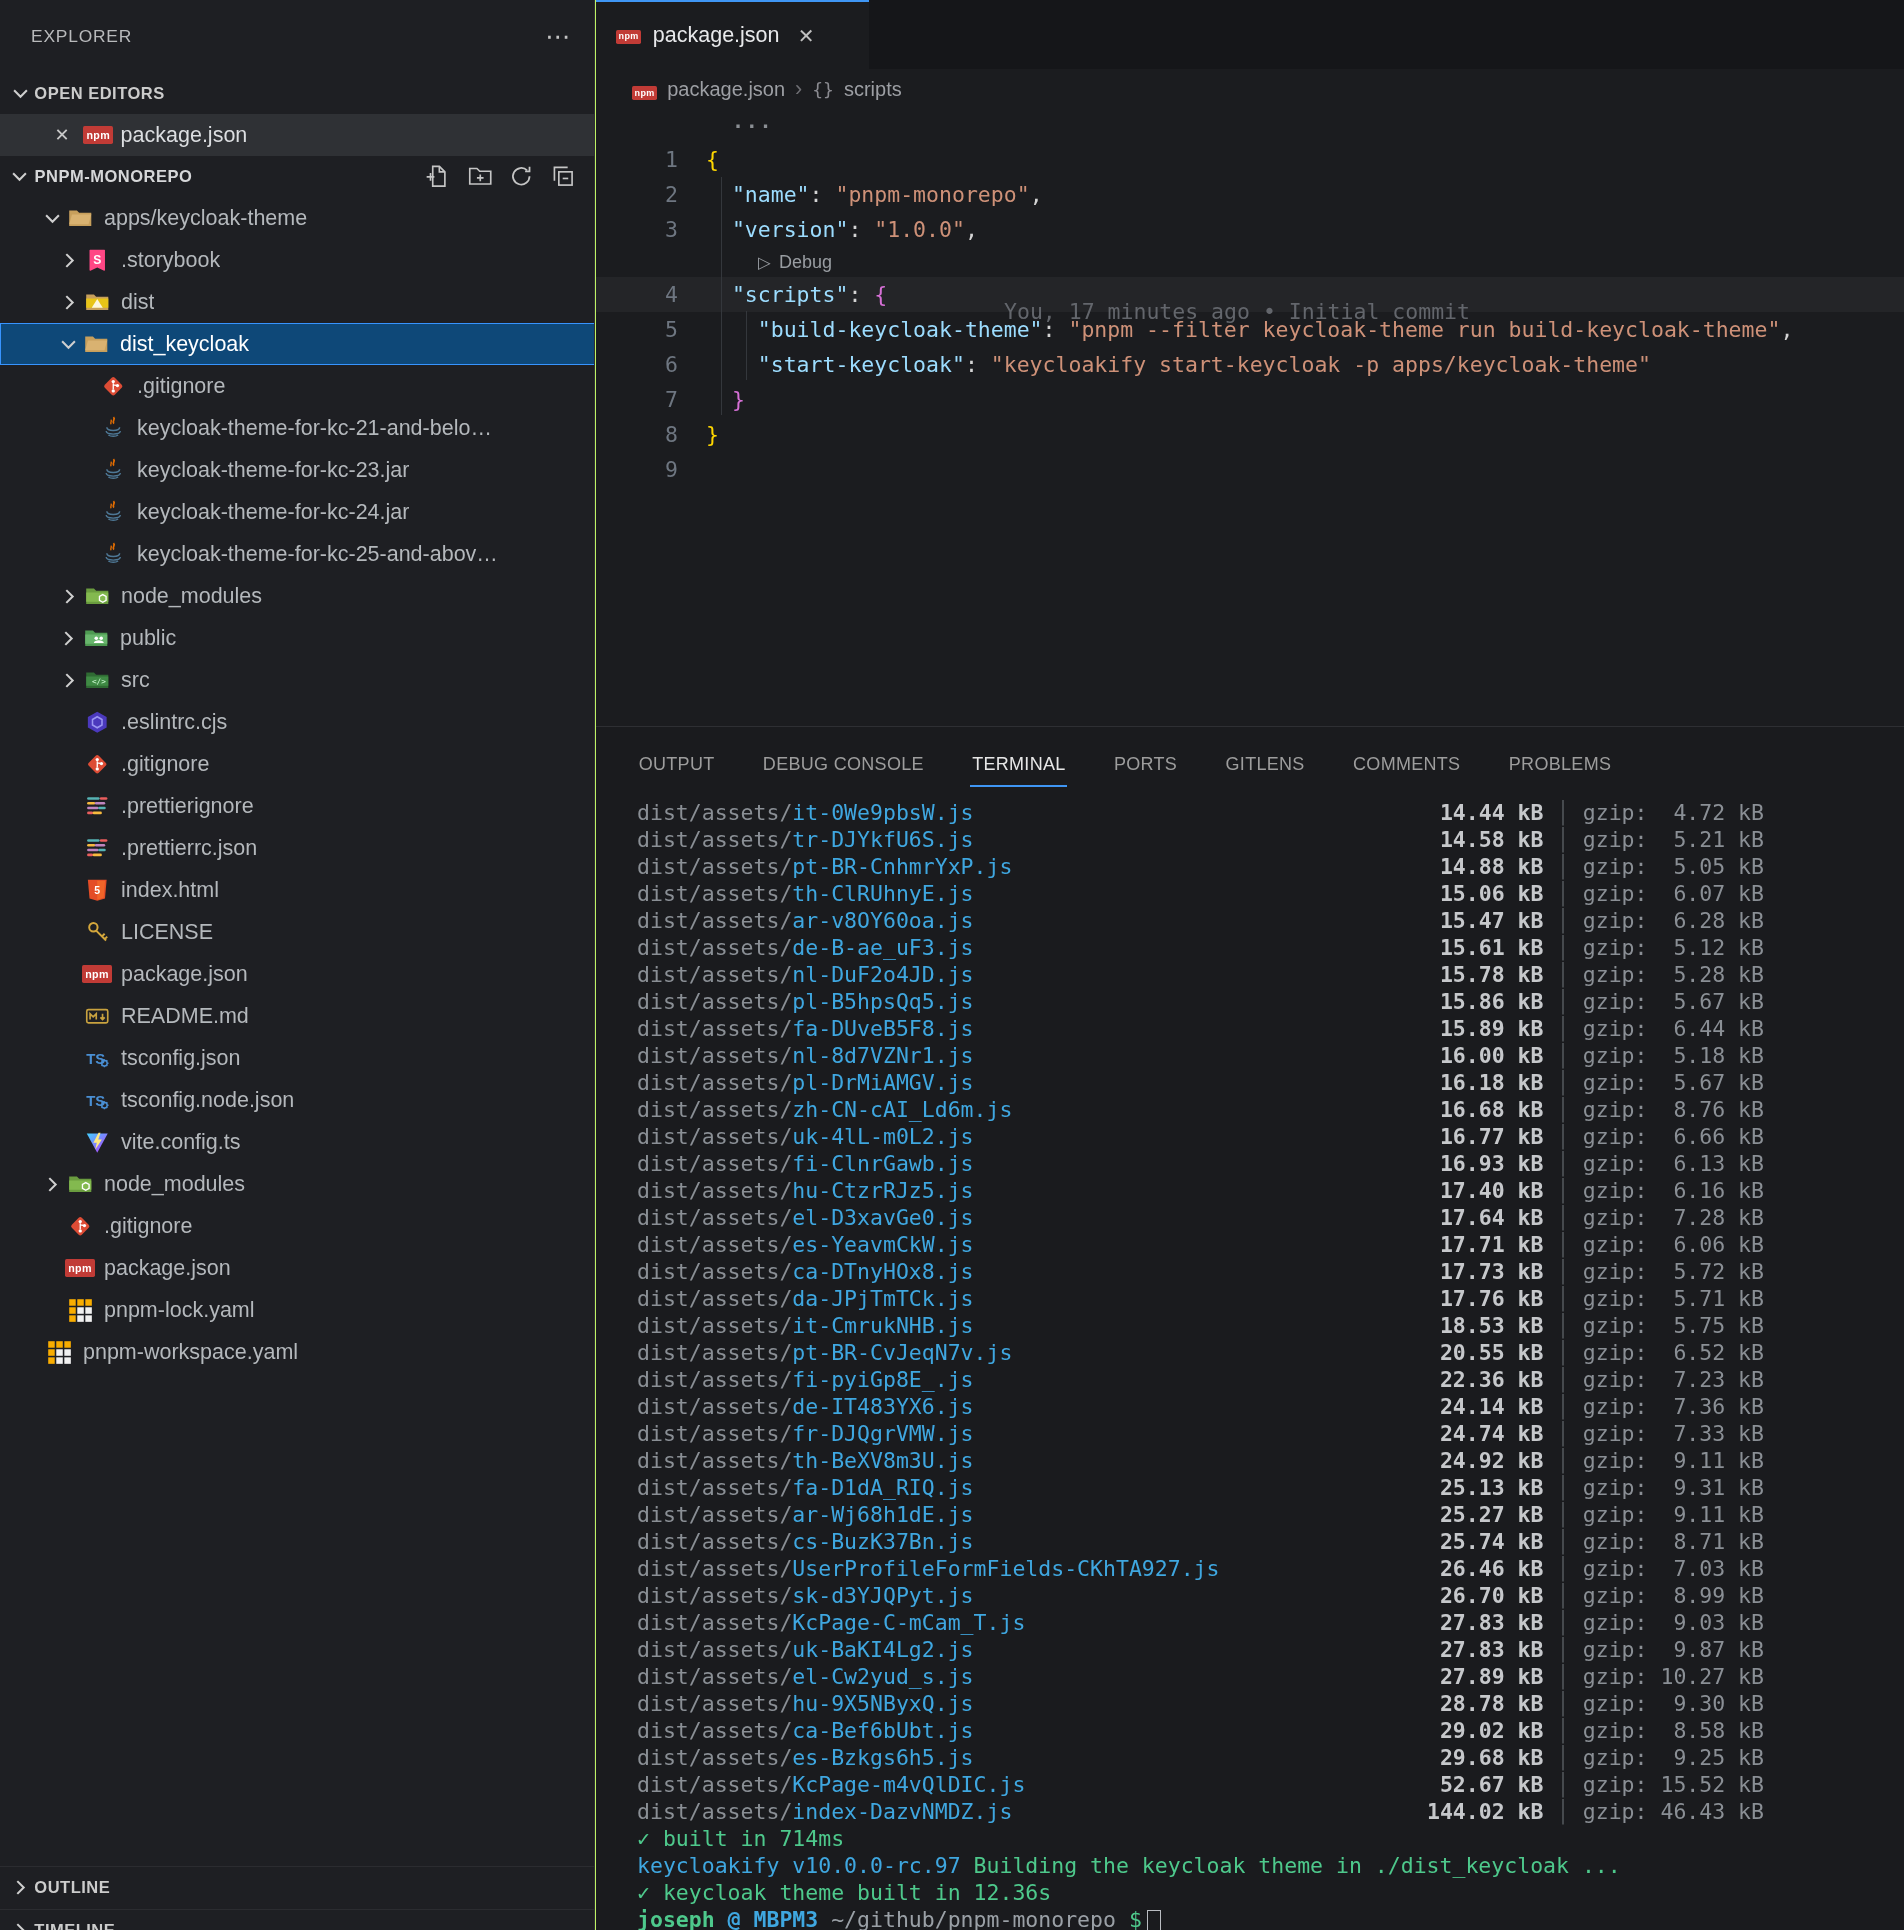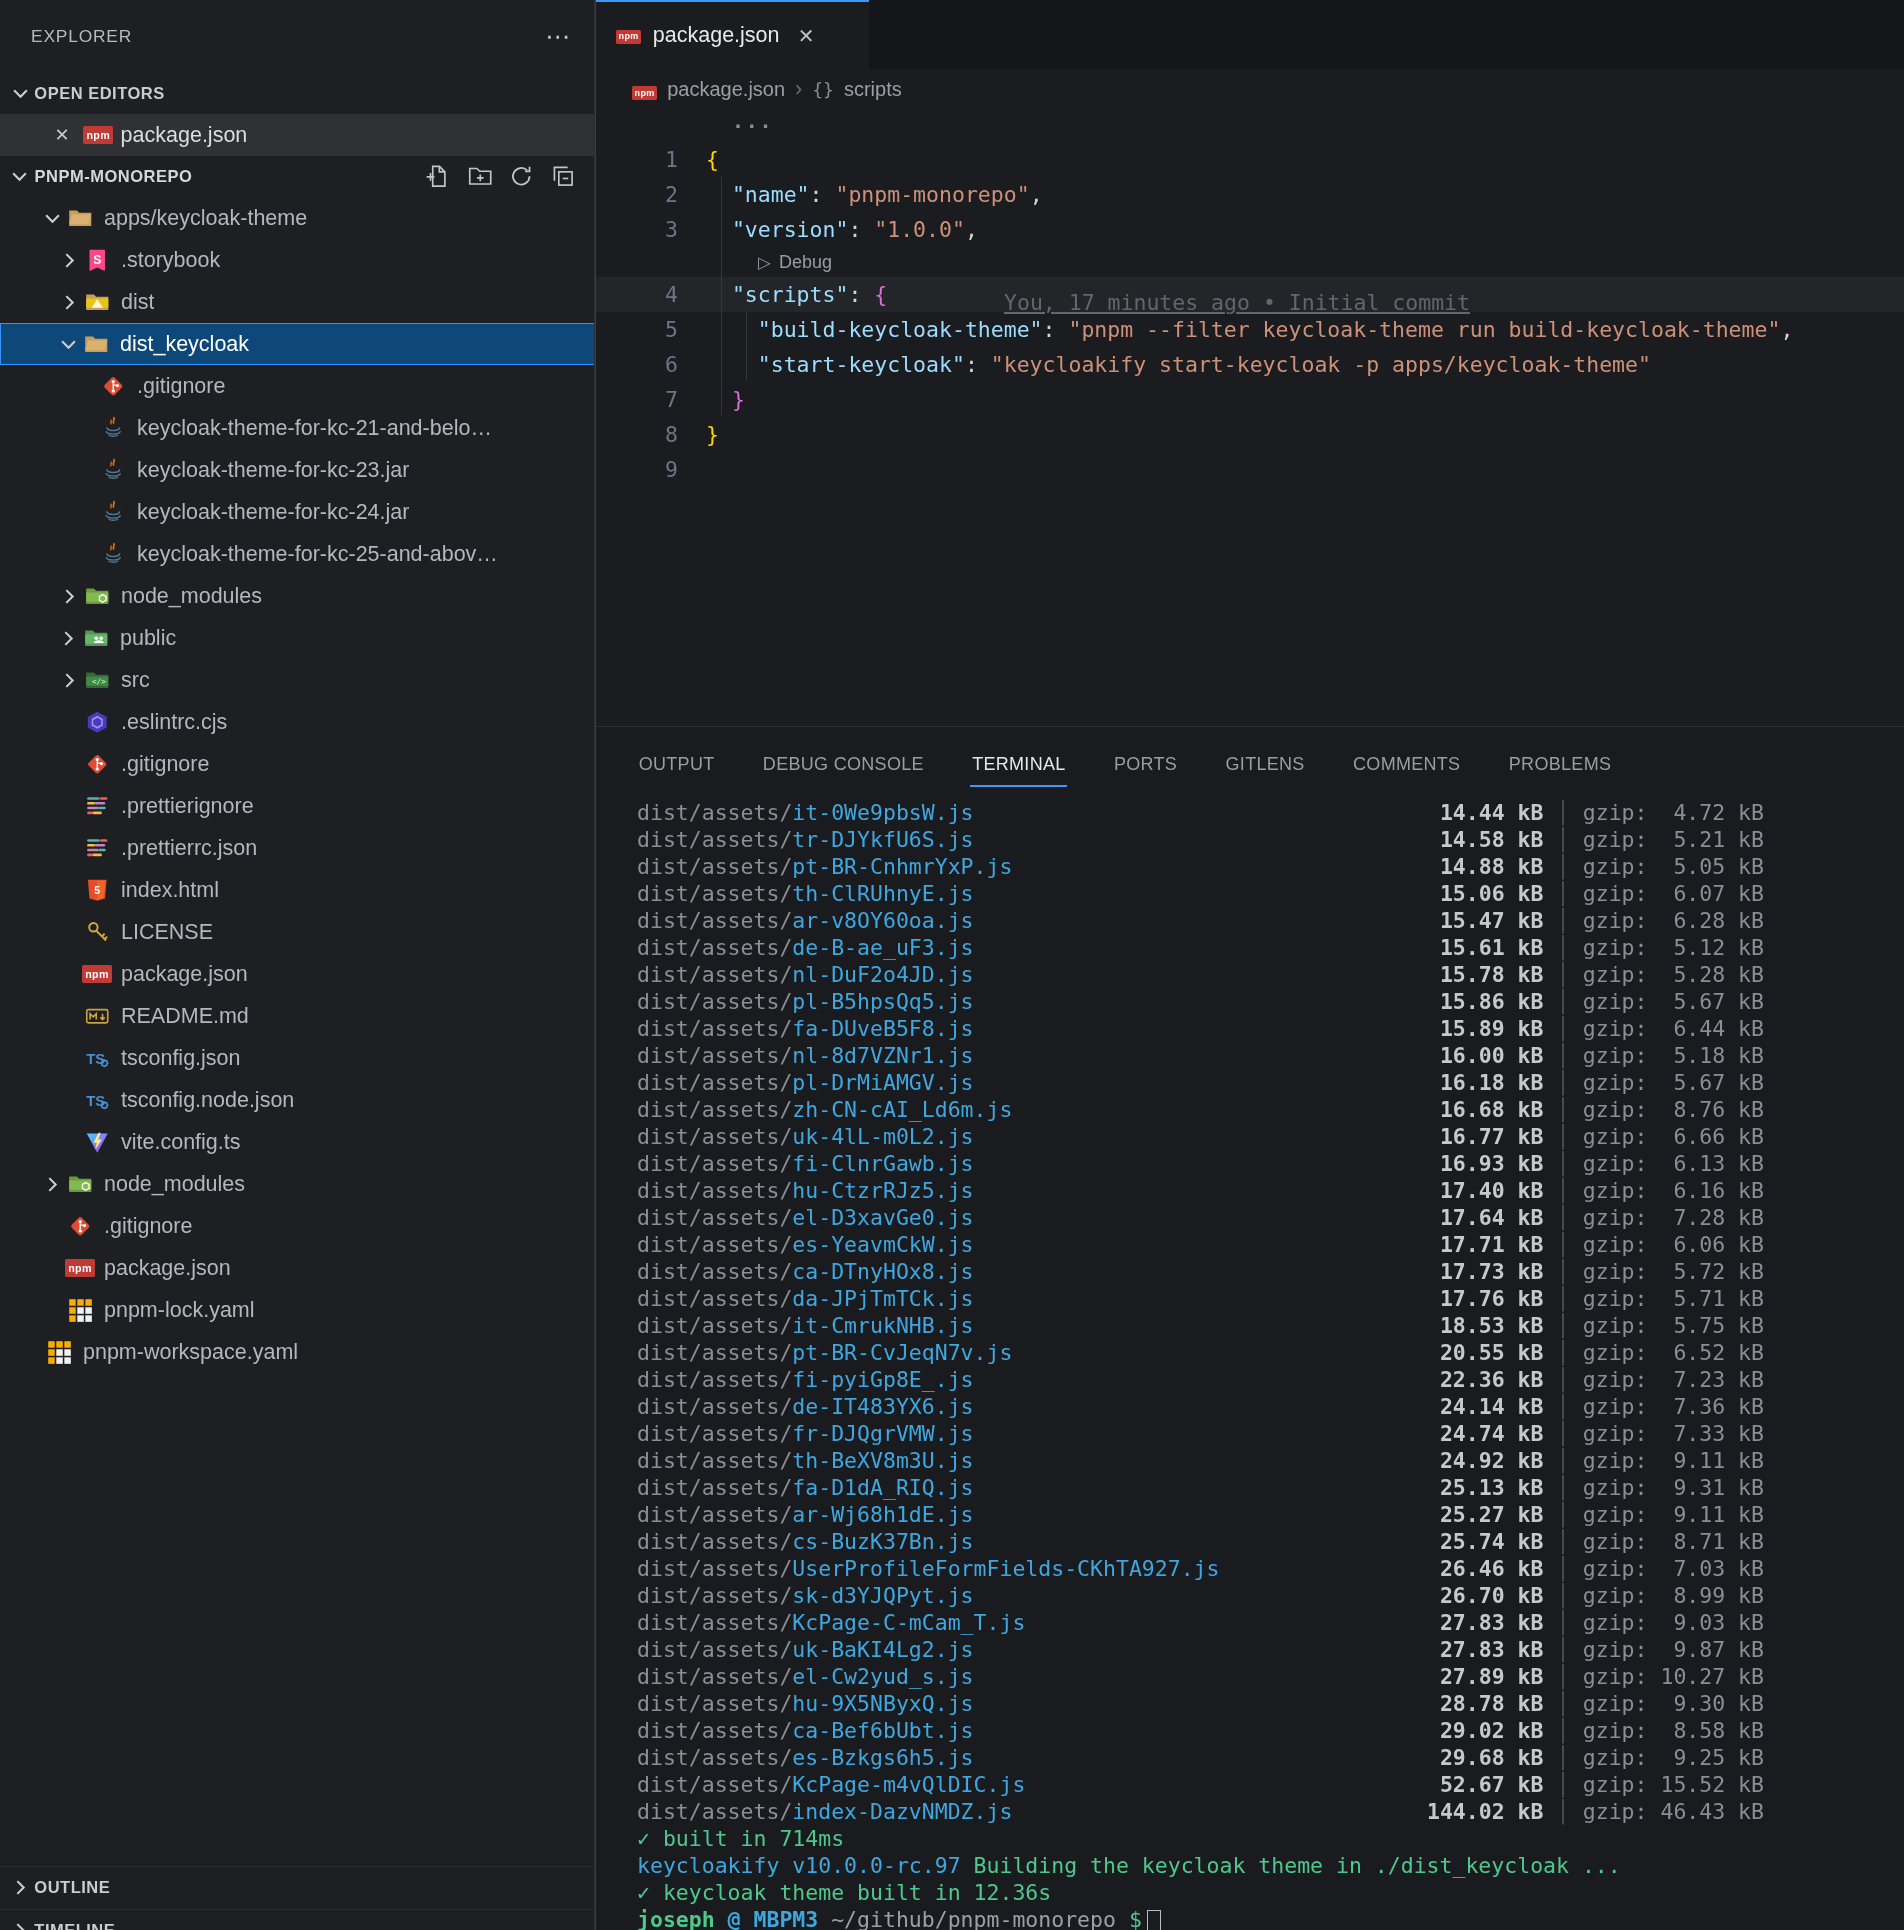--- a/index.html
+++ b/index.html
@@ -1,18 +1,18 @@
 <!DOCTYPE html>
 <html style="font-size:13.2px"><head>
 <meta charset="utf-8">
 <style>
   html,body{margin:0;padding:0;background:#1b1c1f;}
   *{box-sizing:border-box;}
   #app{position:relative;width:1904px;height:1930px;overflow:hidden;
-       font-family:"Liberation Sans",sans-serif;color:#bdc0c4;background:#0c4a6e;}
+       font-family:"Liberation Sans",sans-serif;color:#bdc0c4;background:#bef264;}
   
   .sidebar{position:absolute;left:0;top:0;width:595px;height:1930px;background:#1e1f23;
            border-right:0.8px solid #2e2f33;overflow:hidden;}
   .sb-title{height:73px;display:flex;align-items:center;padding:0 23px 0 31px;
             font-size:17.4px;letter-spacing:0.8px;color:#b9babc;}
   .sb-title .spacer{flex:1;}
   .sb-ellipsis{font-size:25px;color:#c3c3c3;line-height:1;cursor:pointer;}
   .sb-sec{height:41px;display:flex;align-items:center;font-size:16.5px;font-weight:bold;
           letter-spacing:0.5px;color:#cccccc;padding-left:8.3px;gap:1px;}
   .sb-sec .chev{width:25px;height:25px;display:inline-flex;align-items:center;justify-content:center;}
@@ -52,22 +52,22 @@
   .editor{position:relative;height:617px;overflow:hidden;font-family:"DejaVu Sans Mono",monospace;}
   .fold-row{height:33px;display:flex;align-items:center;padding-left:136px;
             color:#8b8f94;font-size:20px;font-weight:bold;letter-spacing:1.7px;}
   .crow{position:relative;height:35px;display:flex;align-items:center;font-size:21.5px;}
   .crow.hl{background:rgba(255,255,255,0.045);}
   .gutter{width:82px;flex:0 0 82px;text-align:right;color:#6e7681;font-size:21.5px;}
   .ctext{padding-left:28px;white-space:pre;}
   .lens-row{height:30px;display:flex;align-items:center;padding-left:162px;gap:8.3px;
             color:#999da2;font-size:18px;font-family:"Liberation Sans",sans-serif;cursor:pointer;}
   .lens-play{font-size:16.5px;}
-  .blame{position:absolute;left:408px;top:8px;height:35px;display:flex;align-items:center;
-         color:#63666c;font-size:21.5px;white-space:pre;text-decoration:underline;}
+  .blame{position:absolute;left:408px;top:17px;height:35px;display:flex;align-items:center;
+         color:#63666c;font-size:21.5px;white-space:pre;}
   .prop{color:#9cdcfe;} .str{color:#ce9178;} .pun{color:#d4d4d4;}
   .b1{color:#ffd700;} .b2{color:#d670d6;}
   .guide{position:absolute;width:0.8px;background:#34373c;}
   
   .panel{position:absolute;left:0;right:0;top:726px;bottom:0;border-top:0.8px solid #2e2f33;
          background:#1a1b1e;overflow:hidden;}
   .panel-tabs{height:60px;display:flex;align-items:flex-end;gap:45px;padding:0 0 0 41px;}
   .ptab{font-size:18px;letter-spacing:0.3px;color:#9d9d9d;padding:8.3px 1.7px 10px 1.7px;
         border-bottom:2.5px solid transparent;cursor:pointer;}
   .ptab.active{color:#e7e7e7;border-bottom-color:#3f96f4;}

